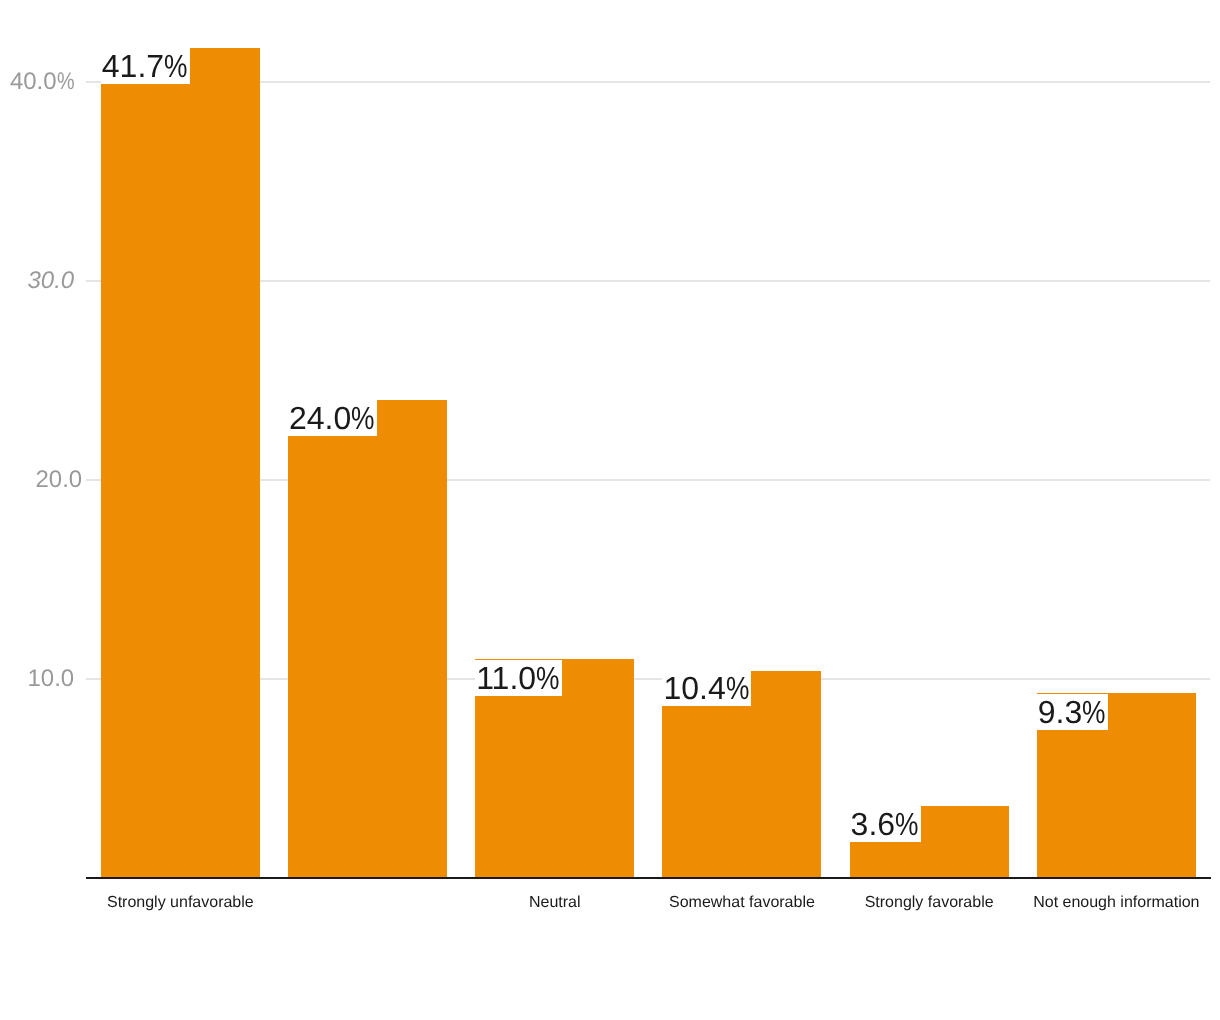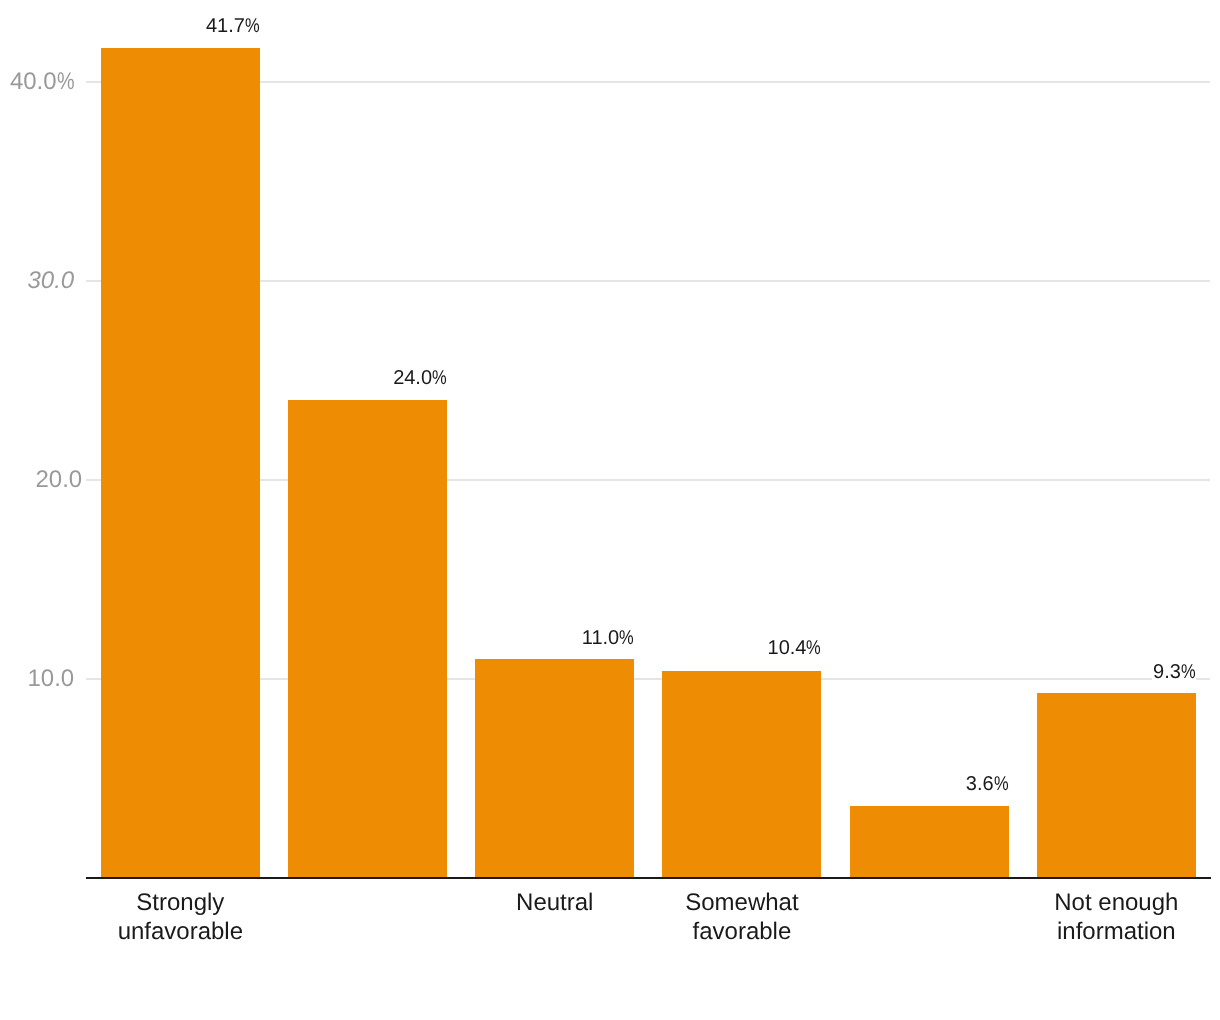--- a/index.html
+++ b/index.html
@@ -7,26 +7,26 @@
   body{width:1220px;height:1020px;background:#ffffff;
        font-family:"Liberation Sans",sans-serif;overflow:hidden;
        -webkit-font-smoothing:antialiased;text-rendering:geometricPrecision;}
   .chart{position:relative;width:1220px;height:1020px;background:#ffffff;}
   .plot{position:absolute;left:0;top:0;width:1220px;height:1020px;pointer-events:none;}
   .gridline{position:absolute;height:2px;background:#e5e5e5;}
   .ytick{position:absolute;color:#999999;font-size:24px;line-height:24px;
          text-align:right;white-space:nowrap;}
   .baseline{position:absolute;height:2.2px;background:#1a1a1a;}
   .bar{position:absolute;background:#ee8c04;pointer-events:auto;cursor:pointer;}
-  .vlabel{position:absolute;color:#1a1a1a;font-size:20px;line-height:24px;
-          text-align:right;white-space:nowrap;}
+  .vlabel{position:absolute;color:#1a1a1a;font-size:32px;line-height:24px;
+          text-align:left;white-space:nowrap;margin-top:40px;}
   .vlabel > span{background:#ffffff;padding:0 1px;}
   .pct{display:inline-block;transform:scaleX(0.824);
        transform-origin:left center;margin-right:-3.77px;}
-  .xlabel{position:absolute;color:#1a1a1a;font-size:24px;text-align:center;
+  .xlabel{position:absolute;color:#1a1a1a;font-size:16px;text-align:center;
           line-height:29.3px;}
   .credit{position:absolute;color:#999999;font-size:22px;line-height:22px;
           letter-spacing:-0.05px;white-space:nowrap;}
 </style>
 </head>
 <body>
 
 <div class="chart">
 
   <div class="plot" id="grid">
@@ -57,17 +57,18 @@
       <div class="vlabel" style="left: 475.2px; width: 159.1px; top: 626.2px; color: rgb(26, 26, 26);"><span>11.0<span class="pct">%</span></span></div>
       <div class="vlabel" style="left: 662.4px; width: 159.1px; top: 635.94px; color: rgb(26, 26, 26);"><span>10.4<span class="pct">%</span></span></div>
       <div class="vlabel" style="left: 849.6px; width: 159.1px; top: 772.16px; color: rgb(26, 26, 26);"><span>3.6<span class="pct">%</span></span></div>
       <div class="vlabel" style="left: 1036.8px; width: 159.1px; top: 660.13px; color: rgb(26, 26, 26);"><span>9.3<span class="pct">%</span></span></div>
     </div>
 
   <div class="plot" id="xlabels">
       <div class="xlabel" style="left: 87.8px; width: 185.1px; top: 888px;">Strongly unfavorable</div>
       <div class="xlabel" style="left: 462.2px; width: 185.1px; top: 888px;">Neutral</div>
       <div class="xlabel" style="left: 649.4px; width: 185.1px; top: 888px;">Somewhat favorable</div>
+      <div class="xlabel" style="left: 836.6px; width: 185.1px; top: 888px;">Strongly favorable</div>
       <div class="xlabel" style="left: 1023.8px; width: 185.1px; top: 888px;">Not enough information</div>
     </div>
 
 
 </div>
 
 </body></html>

